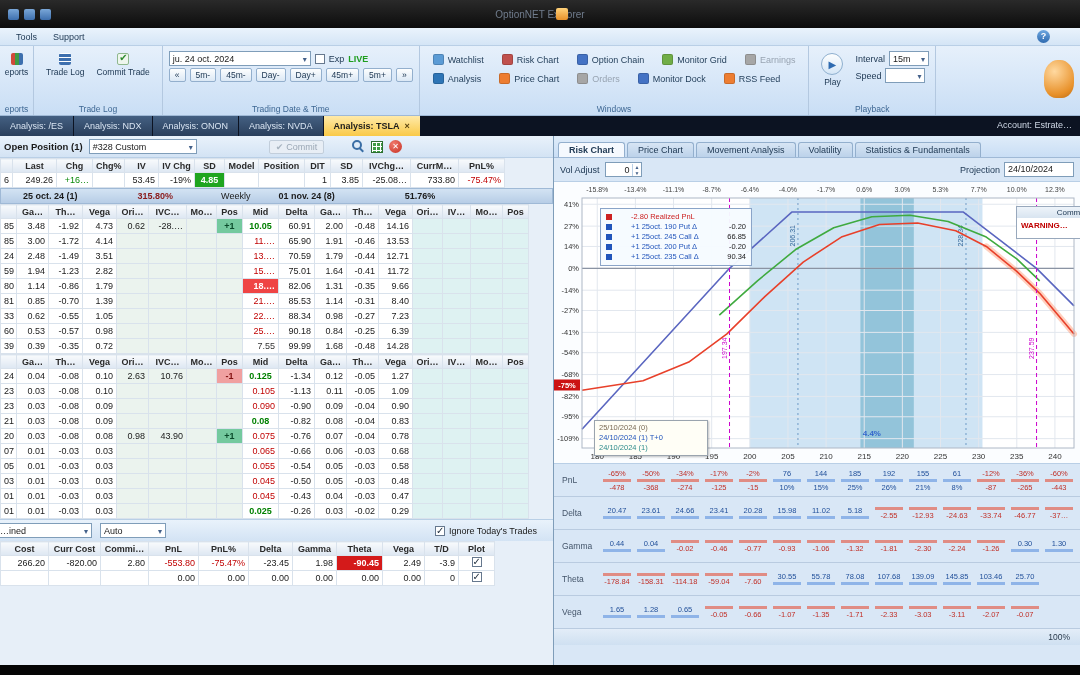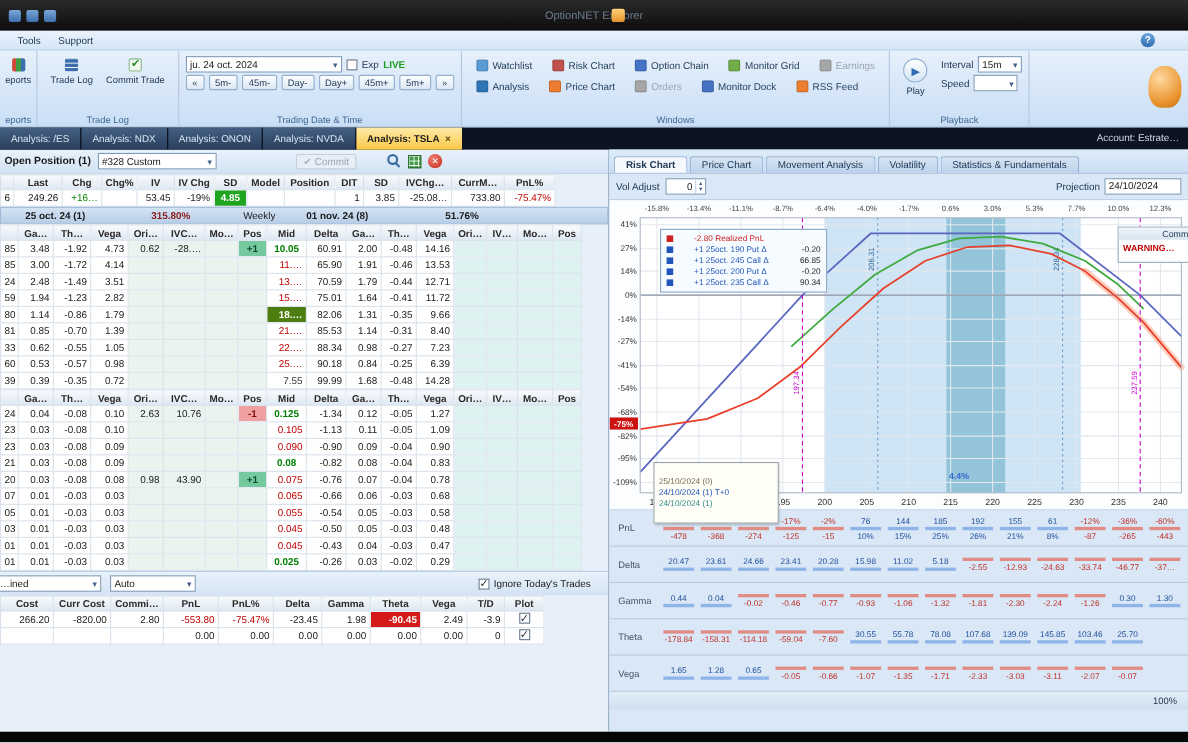--- a/index.html
+++ b/index.html
@@ -72,21 +72,21 @@
   table { border-collapse:collapse; table-layout:fixed; background:#fff; }
   th, td { border:1px solid #d9e2ec; padding:1px 3px; white-space:nowrap; overflow:hidden; font-size:9px; }
   th { background:linear-gradient(#f8fafc,#dde7f2); font-weight:600; color:#2a2a2a; text-align:center; height:14px; }
   td { text-align:right; height:15px; }
   #chain1 td, #chain2 td { height:15px; }
   td.lg { background:#ebf3ee; }
   td.cy { background:#def2f2; }
   td.mid-g { color:#008000; font-weight:bold;text-align:center; }
   td.mid-r { color:#c00000; }
   td.mid-k { color:#333; }
-  td.mid-sel { background:#4d7c0f; color:#fff; font-weight:bold; }
+  td.mid-sel { background:#ef4444; color:#fff; font-weight:bold; }
   td.pos-long { background:#74c99e; color:#0a4a2a; font-weight:bold; text-align:center; }
   td.pos-short { background:#f0a0a0; color:#801010; font-weight:bold; text-align:center; }
   td.up { color:#0a8a0a; }
   td.dn { color:#c00000; }
   td.sd-green { background:#1fa51f; color:#fff; font-weight:bold; text-align:center; }
   td.theta-red { background:#d41a1a; color:#fff; font-weight:bold; }
   td.ctr { text-align:center; }
 
   
   #expiry { height:16px; display:flex; align-items:center; background:linear-gradient(#d3e3f3,#b7cde6); border:1px solid #9fb9d6; font-size:9px; }
@@ -115,21 +115,21 @@
 
   #chart-wrap { position:relative; height:282px; background:#fbfdff; border-bottom:1px solid #b9cfe6; }
   #risk-svg { display:block; }
   #legend { position:absolute; left:46px; top:26px; width:152px; background:rgba(246,251,255,.96); border:1px solid #8aa4c8; padding:3px 5px; font-size:7.5px; }
   .leg-row { display:flex; align-items:center; gap:19px; line-height:10px; }
   .leg-sq { width:6px; height:6px; display:inline-block; }
   .leg-val { margin-left:auto; }
   #comments { position:absolute; left:462px; top:24px; width:120px; background:#fff; border:1px solid #98a8bc; font-size:8px; }
   #comments .hd { background:linear-gradient(#eef4fa,#d8e4f0); text-align:center; padding:1px 0; color:#203a55; }
   #comments .bd { color:#c00000; font-weight:bold; padding:3px 4px 8px 4px; }
-  #rtooltip { position:absolute; left:40px; top:238px; width:114px; background:#fffef6; border:1px solid #9aa4ae; padding:12px 4px; font-size:7.5px; line-height:10px; box-shadow:1px 1px 2px rgba(0,0,0,.25); }
+  #rtooltip { position:absolute; left:40px; top:238px; width:114px; background:#fffef6; border:1px solid #9aa4ae; padding:2px 4px; font-size:7.5px; line-height:10px; box-shadow:1px 1px 2px rgba(0,0,0,.25); }
 
   
   #greeks { background:#d9e7f6; }
   .grow { display:flex; align-items:center; height:33px; border-bottom:1px solid #b9cbe0; }
   .grow .glab { width:46px; padding-left:8px; color:#44556a; font-size:8.5px; }
   .gcells { display:flex; flex:1; }
   .gcell { width:34px; text-align:center; font-size:7.5px; display:flex; flex-direction:column; justify-content:center; }
   .gcell .t { line-height:9px; }
   .gcell.neg .t { color:#c03028; }
   .gcell.pos .t { color:#1f4e99; }
@@ -841,21 +841,21 @@
               </tr>
             </tbody>
           </table>
         </div>
 
       <div id="lp-footer">
         <div class="select">
           <span>…ined</span>
           <span class="arw"></span>
         </div>
-        <div class="select" style="width:78px">
+        <div class="select" style="width:66px">
           <span>Auto</span>
           <span class="arw"></span>
         </div>
         <span id="ignore-wrap">
           <span class="cb on"></span>
           <span>Ignore Today's Trades</span>
         </span>
       </div>
 
       <div id="sum2-holder">

